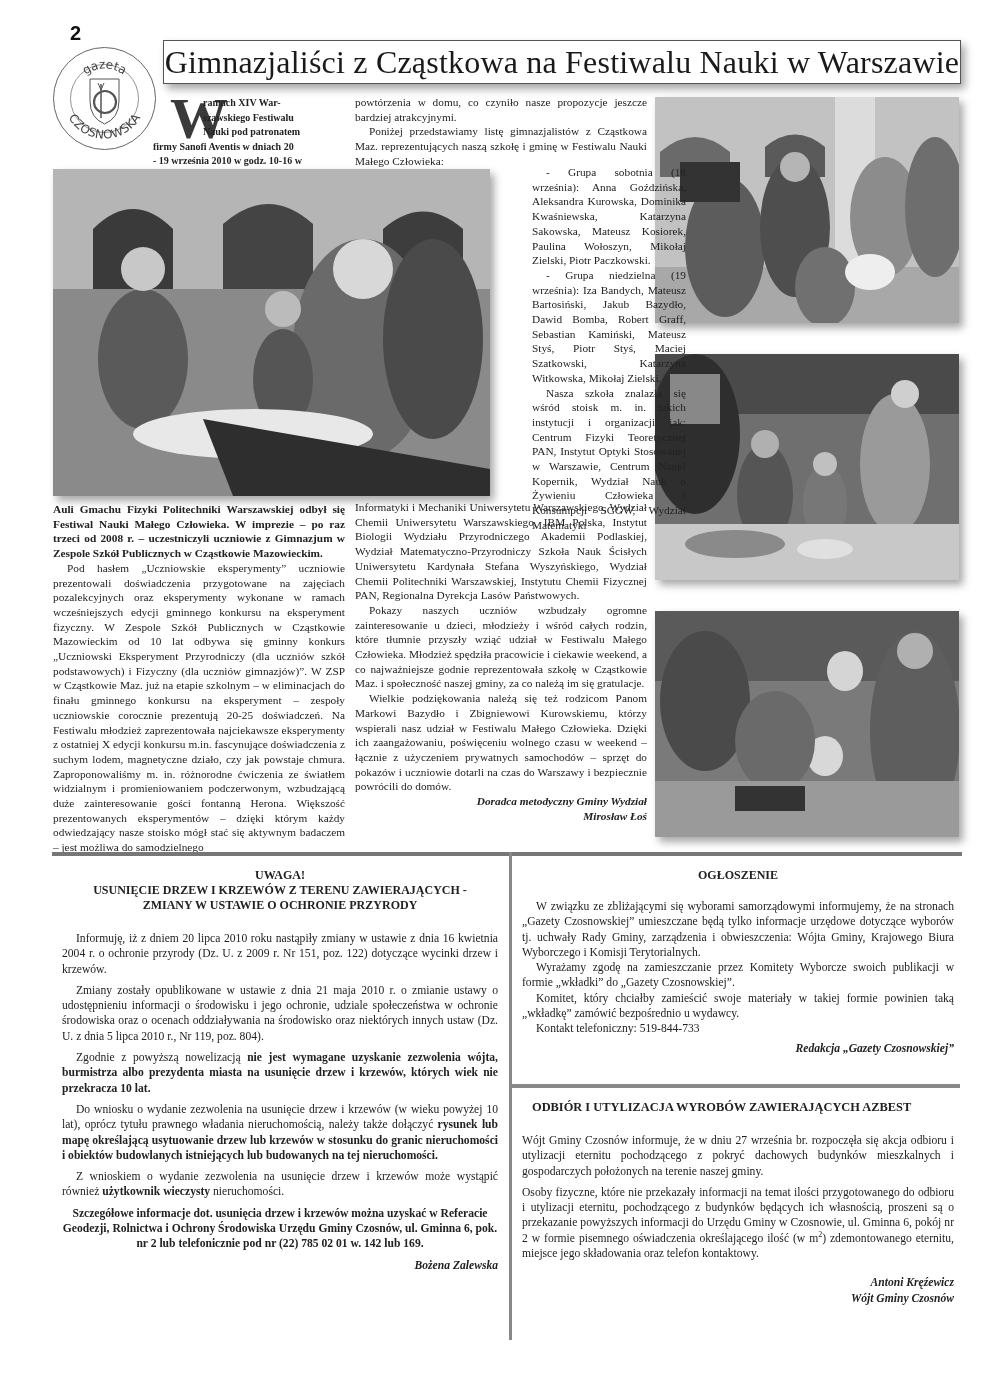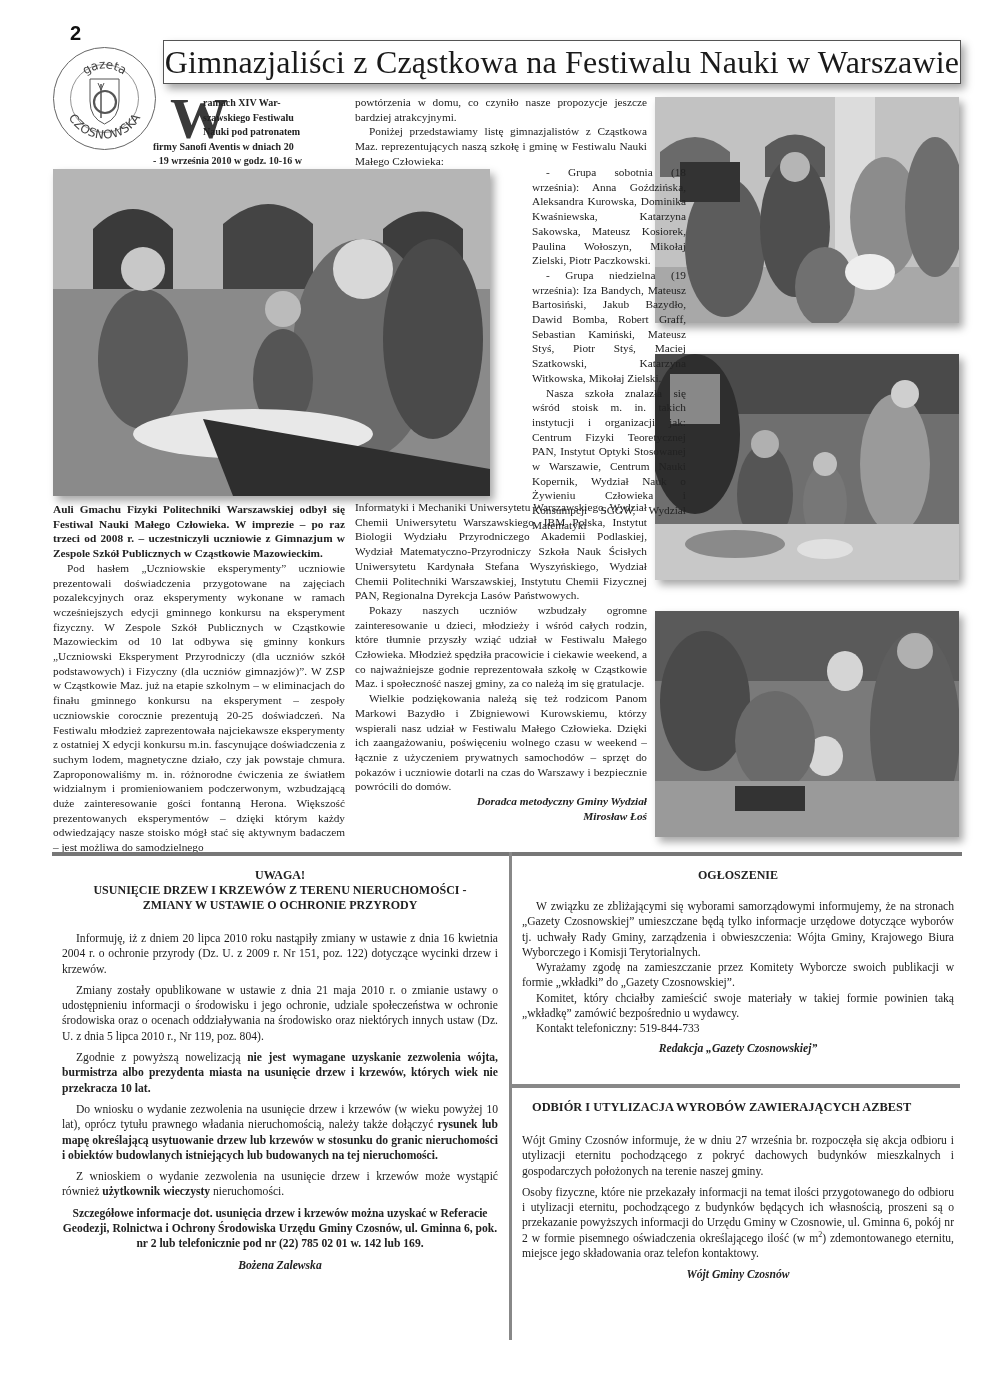--- a/index.html
+++ b/index.html
@@ -45,21 +45,21 @@
 
   
   .hrule-main { left: 52px; top: 852px; width: 910px; height: 4px; background: #777; }
   .vrule { left: 509px; top: 852px; width: 3px; height: 488px; background: #888; }
   .hrule-right { left: 510px; top: 1084px; width: 450px; height: 4px; background: #888; }
 
   .notice { font-size: 11.6px; line-height: 15.3px; text-align: justify; color: #222; }
   .notice p { text-indent: 14px; margin-bottom: 6px; }
   .notice .center { text-align: center; text-indent: 0; }
   .notice .b { font-weight: bold; }
-  .notice .sig { text-align: center; font-style: italic; font-weight: bold; text-indent: 0; }
+  .notice .sig { text-align: right; font-style: italic; font-weight: bold; text-indent: 0; }
   .notice h2 { font-size: 12px; font-weight: bold; text-align: center; line-height: 15px; }
 
   .uwaga { left: 62px; top: 868px; width: 436px; }
   .ogloszenie { left: 522px; top: 868px; width: 432px; }
   .ogloszenie p { margin-bottom: 0; }
   .azbest { left: 522px; top: 1100px; width: 432px; }
   .azbest h2 { font-size: 12.4px; text-align: left; margin-bottom: 18px; padding-left: 10px; }
   .azbest p { text-indent: 0; }
   sup { font-size: 8px; vertical-align: super; line-height: 0; }
 </style>
@@ -192,21 +192,21 @@
   <p class="sig1 noind">Doradca metodyczny Gminy Wydział</p>
   <p class="sig1 noind">Mirosław Łoś</p>
 </div>
 
 <div class="abs hrule-main"></div>
 <div class="abs vrule"></div>
 <div class="abs hrule-right"></div>
 
 <div class="abs notice uwaga">
   <h2>UWAGA!</h2>
-  <h2>USUNIĘCIE DRZEW I KRZEWÓW Z TERENU NIERUCHOMOŚCI  -</h2>
+  <h2>USUNIĘCIE DRZEW I KRZEWÓW Z TERENU ZAWIERAJĄCYCH  -</h2>
   <h2 style="margin-bottom:18px">ZMIANY W USTAWIE O OCHRONIE PRZYRODY</h2>
   <p>Informuję, iż z dniem 20 lipca 2010 roku nastąpiły zmiany w ustawie z dnia 16 kwietnia 2004 r. o ochronie przyrody (Dz. U. z 2009 r. Nr 151, poz. 122) dotyczące wycinki drzew i krzewów.</p>
   <p>Zmiany zostały opublikowane w ustawie z dnia 21 maja 2010 r. o zmianie ustawy o udostępnieniu informacji o środowisku i jego ochronie, udziale społeczeństwa w ochronie środowiska oraz o ocenach oddziaływania na środowisko oraz niektórych innych ustaw (Dz. U. z dnia 5 lipca 2010 r., Nr 119, poz. 804).</p>
   <p><span>Zgodnie z powyższą nowelizacją </span><span class="b">nie jest wymagane uzyskanie zezwolenia wójta, burmistrza albo prezydenta miasta na usunięcie drzew i krzewów, których wiek nie przekracza 10 lat.</span></p>
   <p><span>Do wniosku o wydanie zezwolenia na usunięcie drzew i krzewów (w wieku powyżej 10 lat), oprócz tytułu prawnego władania nieruchomością, należy także dołączyć </span><span class="b">rysunek lub mapę określającą usytuowanie drzew lub krzewów w stosunku do granic nieruchomości i obiektów budowlanych istniejących lub budowanych na tej nieruchomości.</span></p>
   <p><span>Z wnioskiem o wydanie zezwolenia na usunięcie drzew i krzewów może wystąpić również </span><span class="b">użytkownik wieczysty</span><span> nieruchomości.</span></p>
   <p class="center b">Szczegółowe informacje dot. usunięcia drzew i krzewów można uzyskać w Referacie Geodezji, Rolnictwa i Ochrony Środowiska Urzędu Gminy Czosnów, ul. Gminna 6, pok. nr 2 lub telefonicznie pod nr (22) 785 02 01 w. 142 lub 169.</p>
   <p class="sig" style="margin-top:6px">Bożena Zalewska</p>
 </div>
 
@@ -216,14 +216,15 @@
   <p>Wyrażamy zgodę na zamieszczanie przez Komitety Wyborcze swoich publikacji w formie „wkładki” do „Gazety Czosnowskiej”.</p>
   <p>Komitet, który chciałby zamieścić swoje materiały w takiej formie powinien taką „wkładkę” zamówić bezpośrednio u wydawcy.</p>
   <p>Kontakt telefoniczny:  519-844-733</p>
   <p class="sig" style="margin-top:4px">Redakcja „Gazety Czosnowskiej”</p>
 </div>
 
 <div class="abs notice azbest">
   <h2>ODBIÓR I UTYLIZACJA WYROBÓW ZAWIERAJĄCYCH AZBEST</h2>
   <p>Wójt Gminy Czosnów informuje, że w dniu 27 września br. rozpoczęła się akcja odbioru i utylizacji eternitu pochodzącego z pokryć dachowych budynków mieszkalnych i gospodarczych  położonych na terenie naszej gminy.</p>
   <p><span>Osoby fizyczne, które  nie przekazały informacji na temat ilości przygotowanego do odbioru i utylizacji eternitu, pochodzącego z budynków będących ich własnością, proszeni są o przekazanie powyższych  informacji do Urzędu Gminy w Czosnowie, ul. Gminna 6, pokój nr 2 w formie pisemnego oświadczenia określającego ilość (w m</span><sup>2</sup><span>) zdemontowanego eternitu, miejsce jego składowania oraz telefon kontaktowy.</span></p>
+  <p class="sig" style="margin-top:14px;margin-bottom:0">Antoni Kręźewicz</p>
   <p class="sig">Wójt Gminy Czosnów</p>
 </div>
 
 </body></html>

